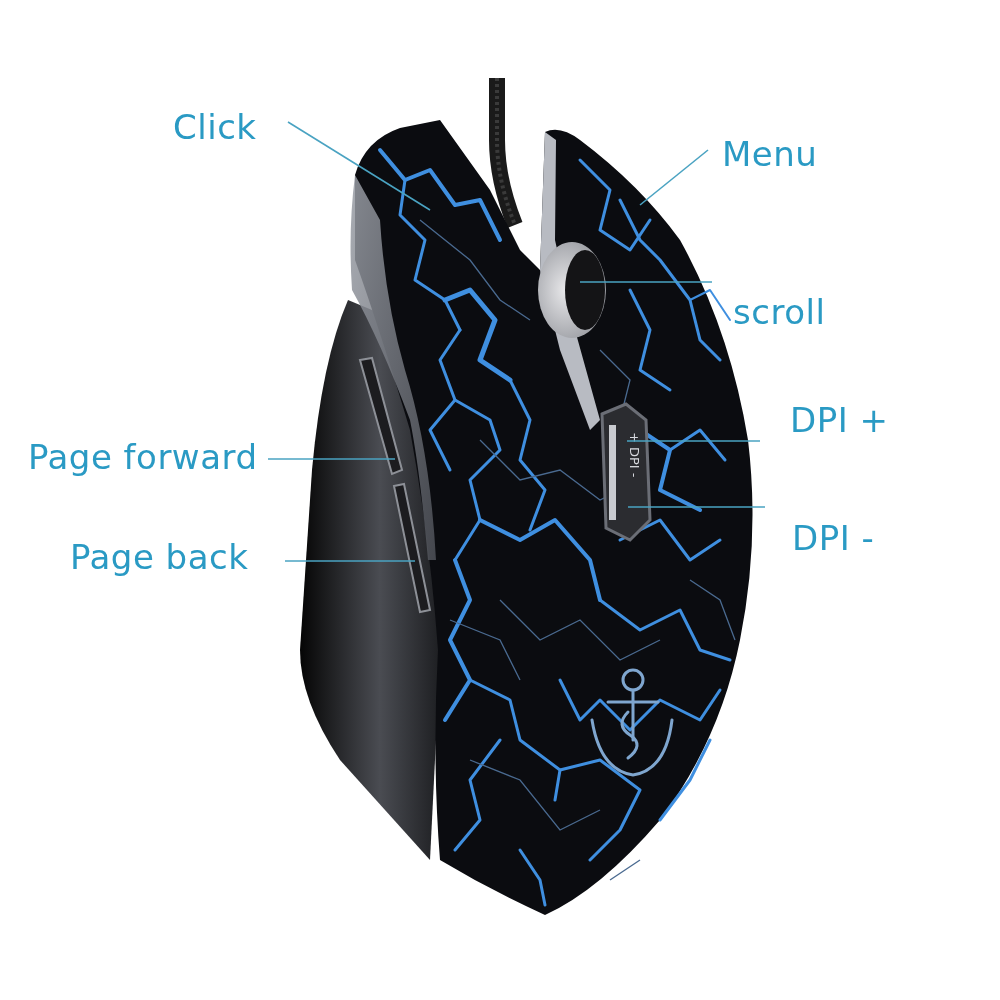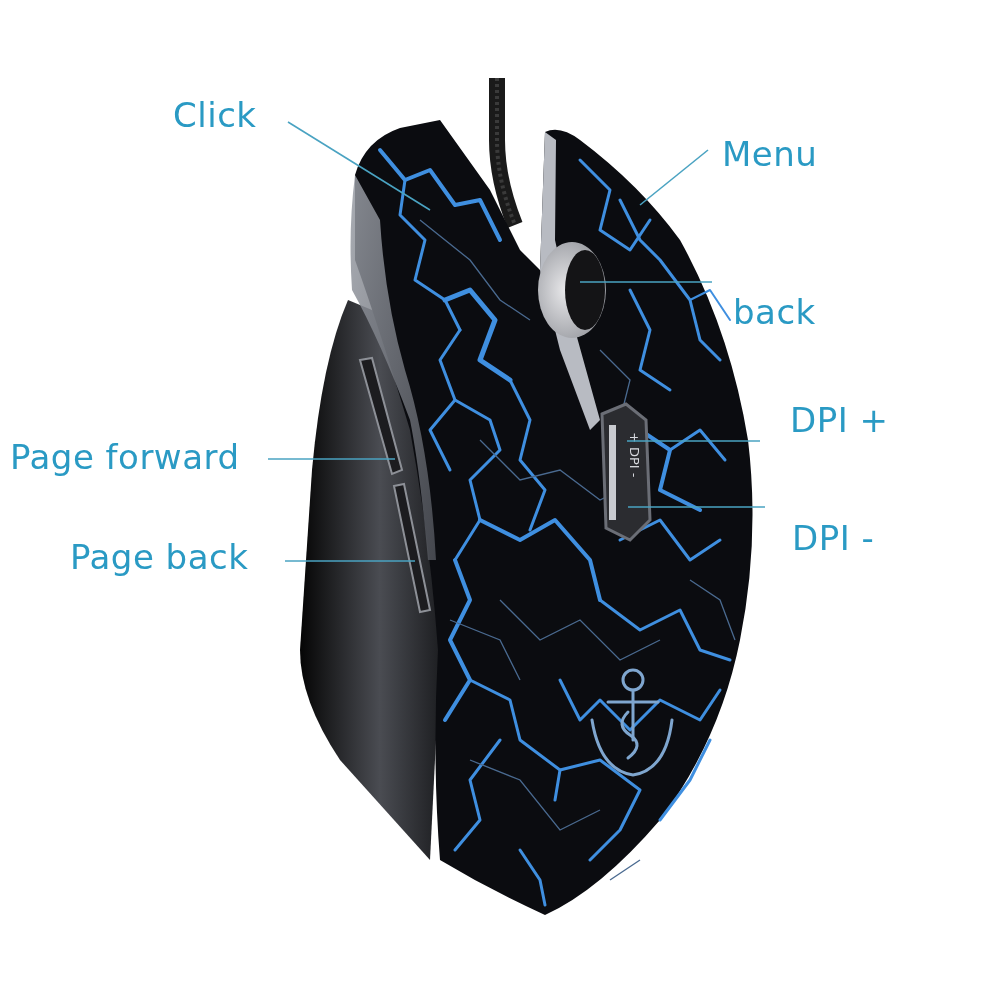--- a/index.html
+++ b/index.html
@@ -111,20 +111,20 @@
       <line x1="288" y1="122" x2="430" y2="210"></line>
       <line x1="708" y1="150" x2="640" y2="205"></line>
       <line x1="580" y1="282" x2="712" y2="282"></line>
       <line x1="627" y1="441" x2="760" y2="441"></line>
       <line x1="628" y1="507" x2="765" y2="507"></line>
       <line x1="268" y1="459" x2="395" y2="459"></line>
       <line x1="285" y1="561" x2="415" y2="561"></line>
     </g>
   </svg>
 
-  <div class="label" style="left:173px; top:94px;text-align:right;">Click</div>
+  <div class="label" style="left:173px; top:106px;text-align:right;">Click</div>
   <div class="label" style="left:722px; top:126px;margin-top:7px;">Menu</div>
-  <div class="label" style="left:733px; top:291px;">back</div>
+  <div class="label" style="left:733px; top:291px;">scroll</div>
   <div class="label" style="left:790px; top:399px;">DPI +</div>
   <div class="label" style="left:792px; top:485px;margin-top:32px;">DPI -</div>
-  <div class="label" style="left:10px; top:436px;">Page forward</div>
+  <div class="label" style="left:28px; top:436px;">Page forward</div>
   <div class="label" style="left:70px; top:536px;text-align:right;">Page back</div>
 </div>
 
 </body></html>

